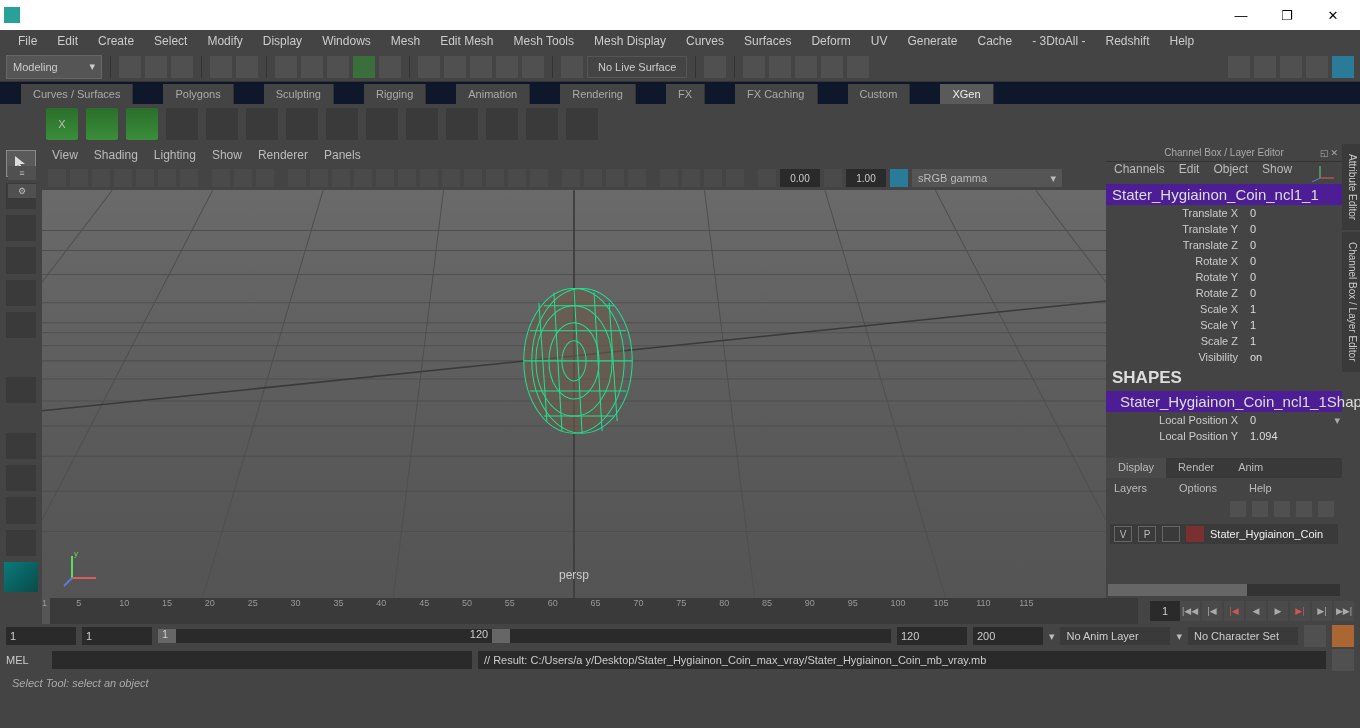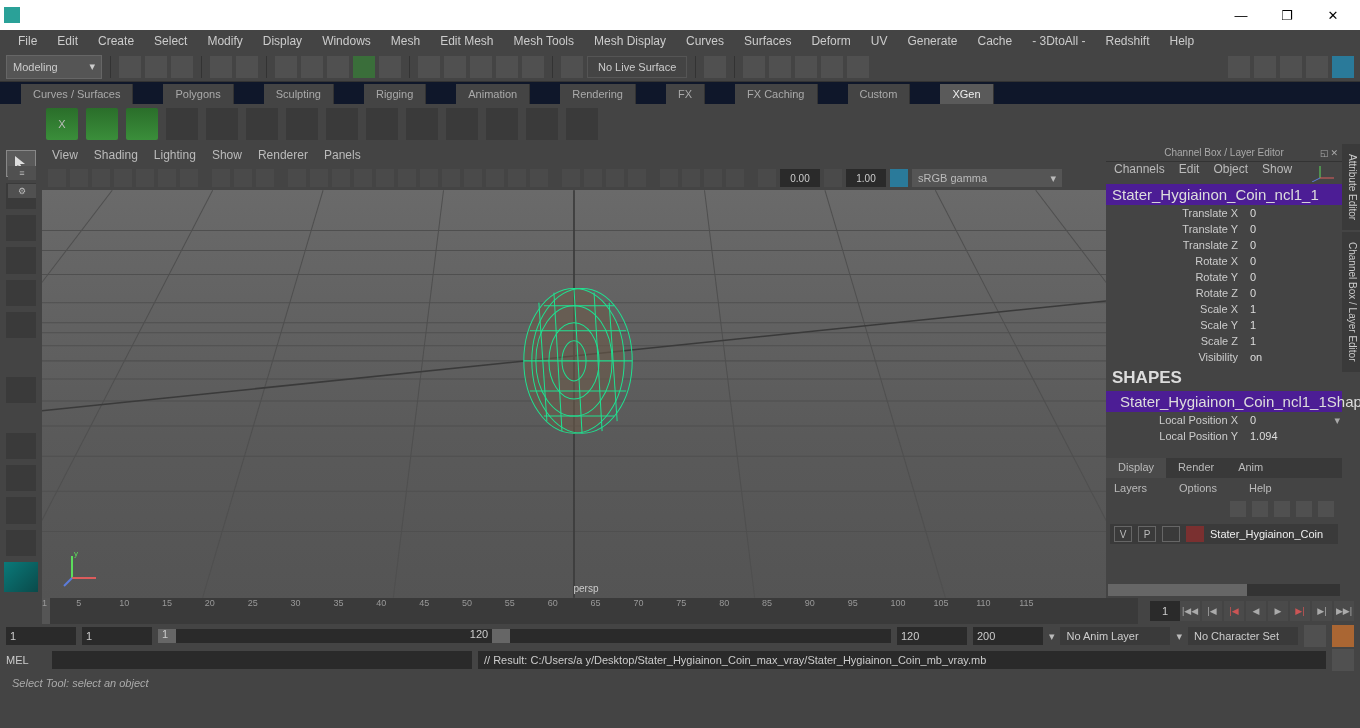--- a/index.html
+++ b/index.html
@@ -39,21 +39,21 @@
 .maya-logo { width:34px;height:34px; background: linear-gradient(135deg,#0a7a7a,#0a4a4a); margin-top:auto; margin-bottom:6px; }
 
 
 .viewport-wrap { flex:1; display:flex; flex-direction:column; }
 .vp-menubar { height:22px; background:#444444; display:flex; align-items:center; padding-left:10px; gap:16px; font-size:12px; }
 .vp-toolbar { height:24px; background:#444444; display:flex; align-items:center; padding:0 6px; gap:4px; }
 .vp-toolbar .tb { width:18px; height:18px; background:#4a4a4a; }
 .vp-toolbar .num { width:40px; height:18px; background:#2a2a2a; text-align:center; color:#ccc; font-size:10px; display:flex;align-items:center;justify-content:center; }
 .vp-toolbar .srgb { width:150px; height:18px; background:#555555; display:flex; padding:0 6px; align-items:center;justify-content:space-between; }
 .canvas { flex:1; background: linear-gradient(180deg, #6a6a6a 0%, #5a5a5a 60%, #545454 100%); position:relative; overflow:hidden; }
-.persp-label { position:absolute; bottom:4px; left:50%; transform:translateX(-50%); color:#ccc; font-size:10px;margin-left:12px; }
+.persp-label { position:absolute; bottom:16px; left:50%; transform:translateX(-50%); color:#ccc; font-size:12px; }
 .axis { position:absolute; bottom:10px; left:20px; width:40px; height:40px; }
 
 
 .channelbox { width: 236px; background:#444444; display:flex; flex-direction:column; }
 .cb-header { height:18px; background:#444444; display:flex; align-items:center; justify-content:center; font-size:10px; color:#aaa; border-bottom:1px solid #333; }
 .cb-menubar { height:22px; display:flex; align-items:flex-start; padding:0 8px; gap:14px; }
 .cb-menubar span { font-size:12px; }
 .cb-objname { padding:2px 6px; background:#4c1d95; color:#ddd; font-size:15px; }
 .cb-attrs { display:flex; flex-direction:column; }
 .cb-row { height:16px; display:flex; align-items:center; }

